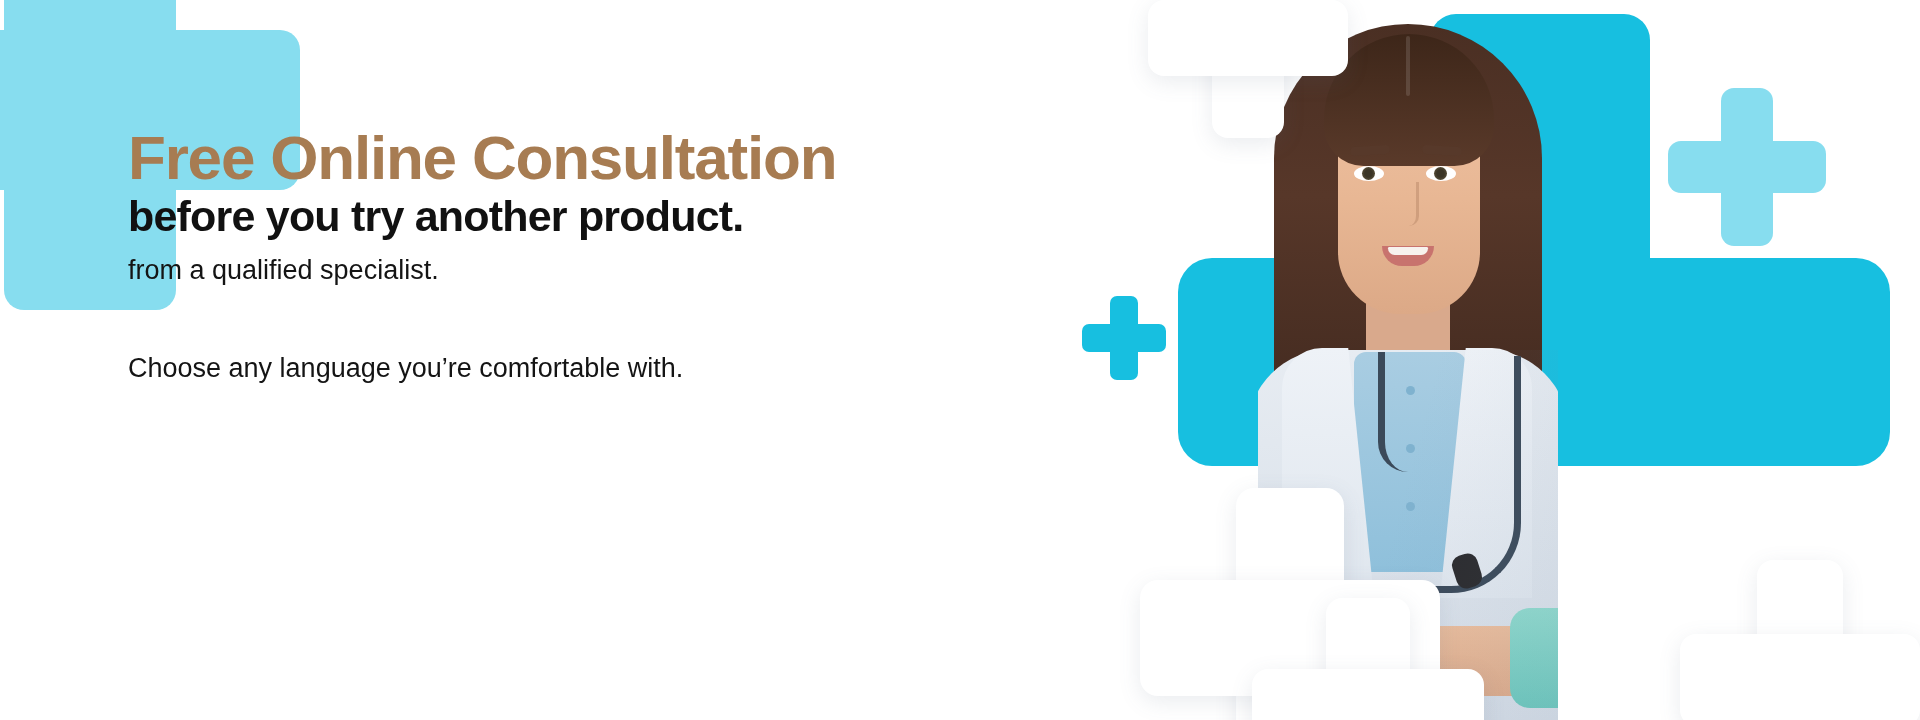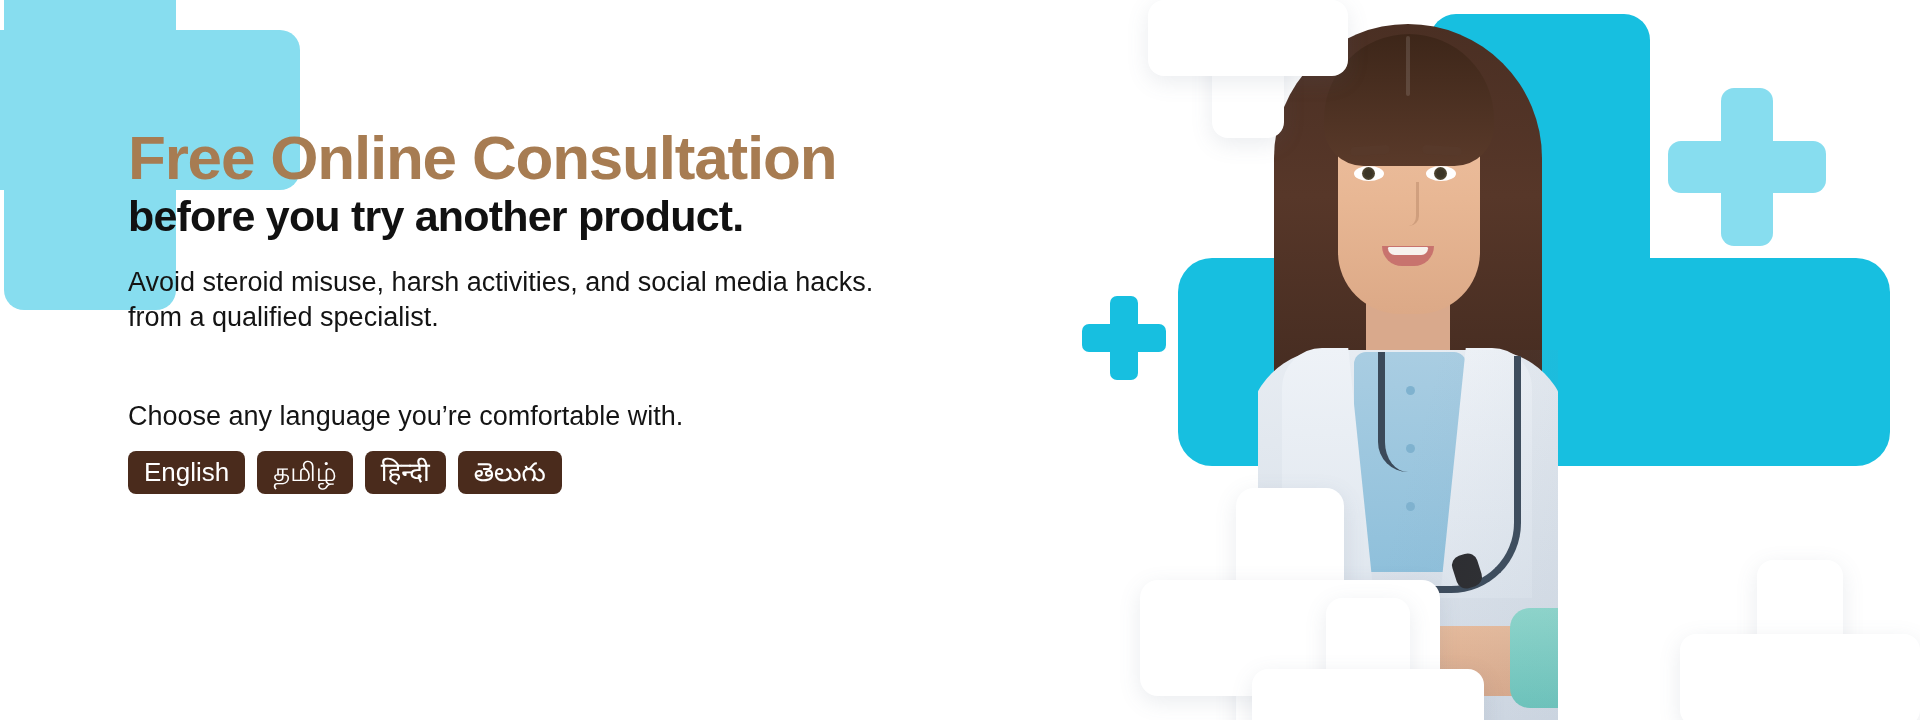--- a/index.html
+++ b/index.html
@@ -317,21 +317,21 @@
     line-height: 1.02;
     margin: 0 0 4px 0;
     white-space: nowrap;
   }
   #subheadline {
     font-size: 43px;
     font-weight: 700;
     letter-spacing: -0.8px;
     line-height: 1.1;
     color: #111111;
-    margin: 0 0 24px 0;
+    margin: 0 0 12px 0;
     white-space: nowrap;
   }
   .body-line {
     font-size: 27px;
     line-height: 1.33;
     color: #141414;
     white-space: nowrap;
   }
   #choose-line {
     font-size: 27px;
@@ -435,27 +435,20 @@
     <div class="bar v"></div>
     <div class="bar h"></div>
   </div>
 
   <div id="text-block">
     <h1 id="headline" style="color:#A77C52;">Free Online Consultation</h1>
 
     <h2 id="subheadline">before you try another product.</h2>
 
     <div>
-      <div class="body-line">Avoid steroid misuse, harsh activities, and social media hacks.</div>
       <div class="body-line">from a qualified specialist.</div>
     </div>
 
     <div id="choose-line">Choose any language you’re comfortable with.</div>
 
-    <div id="lang-row">
-      <button class="lang-btn">English</button>
-      <button class="lang-btn">தமிழ்</button>
-      <button class="lang-btn">हिन्दी</button>
-      <button class="lang-btn">తెలుగు</button>
-    </div>
   </div>
 
 </div>
 
 </body></html>

